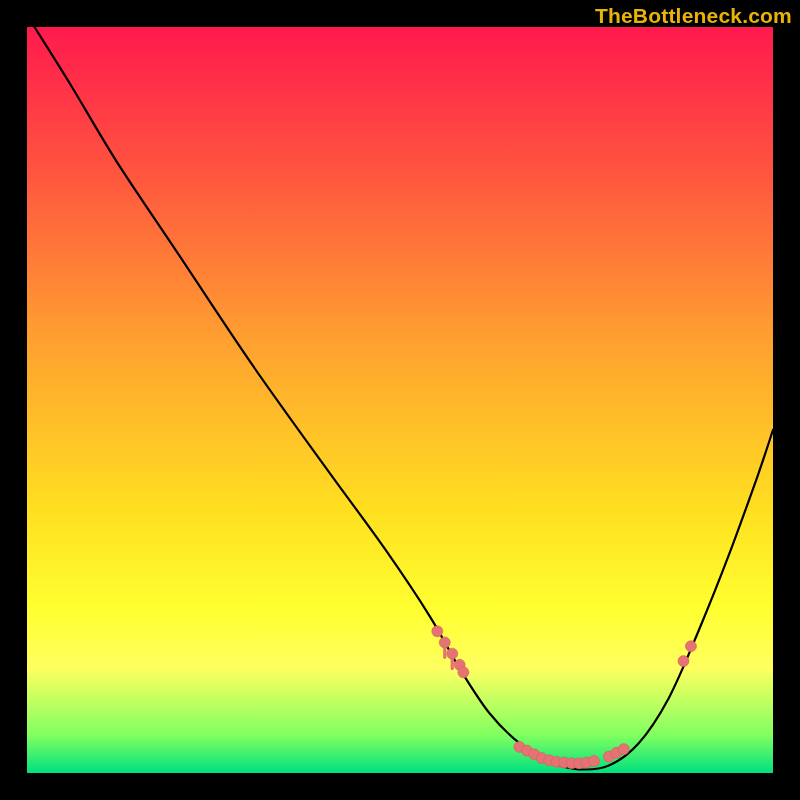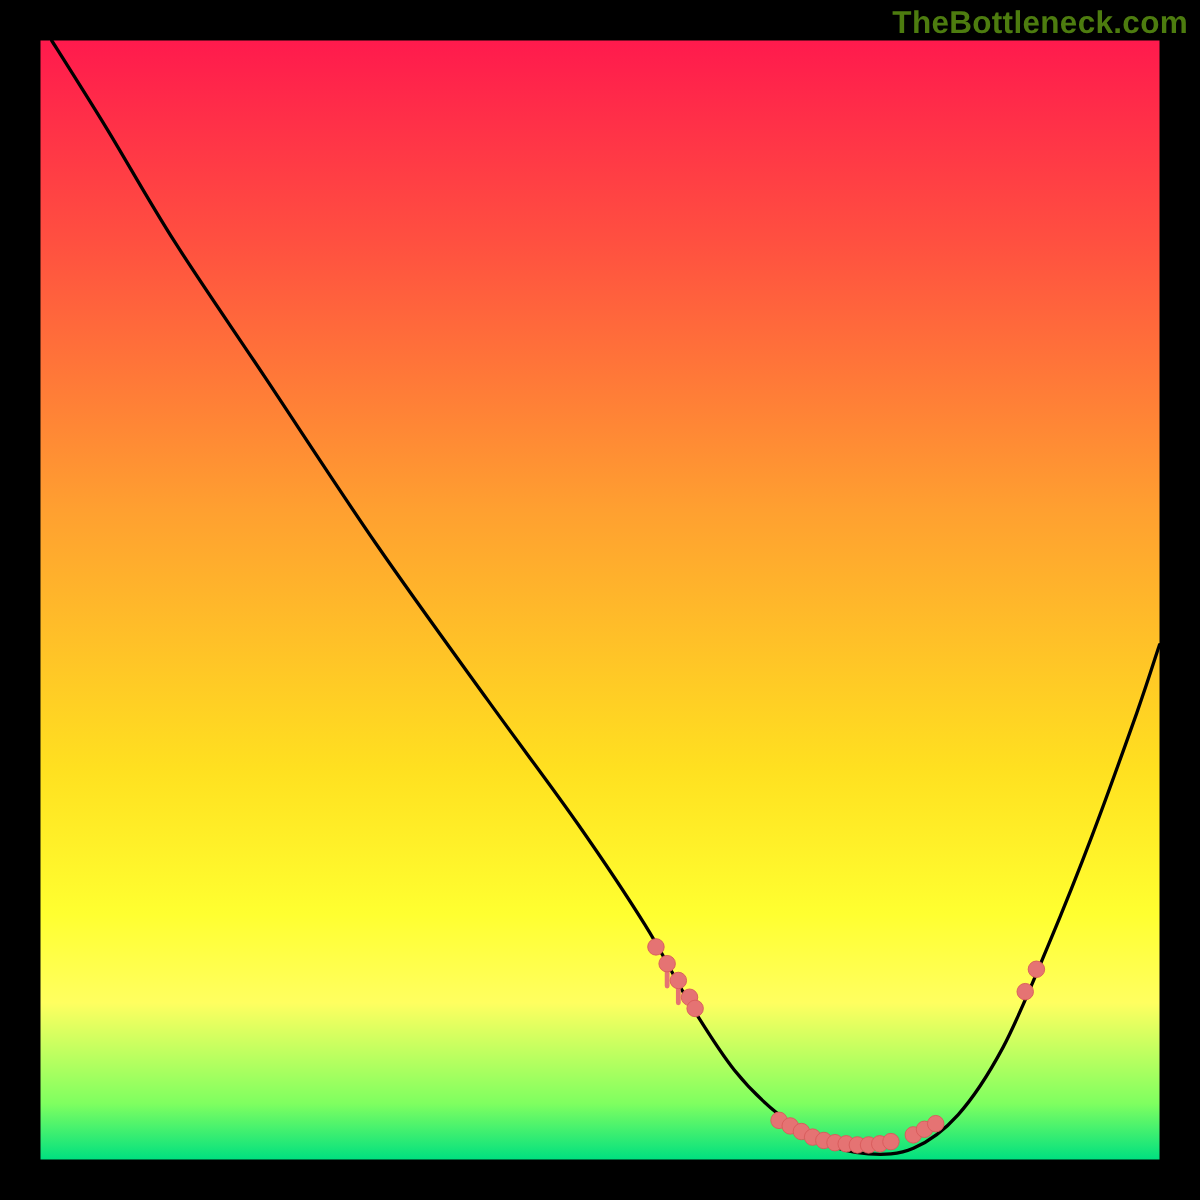--- a/index.html
+++ b/index.html
@@ -27,21 +27,21 @@
       #7fff60 95%,
       #00e080 100%
     );
   }
   .watermark {
     position: absolute;
     right: 8px;
     top: 4px;
     font-size: 21px;
     font-weight: 600;
-    color: #4d7c0f;
+    color: #eab308;
     letter-spacing: 0.2px;
     user-select: none;
   }
   svg.plot {
     position: absolute;
     left: 27px;
     top: 27px;
     width: 746px;
     height: 746px;
     overflow: visible;

